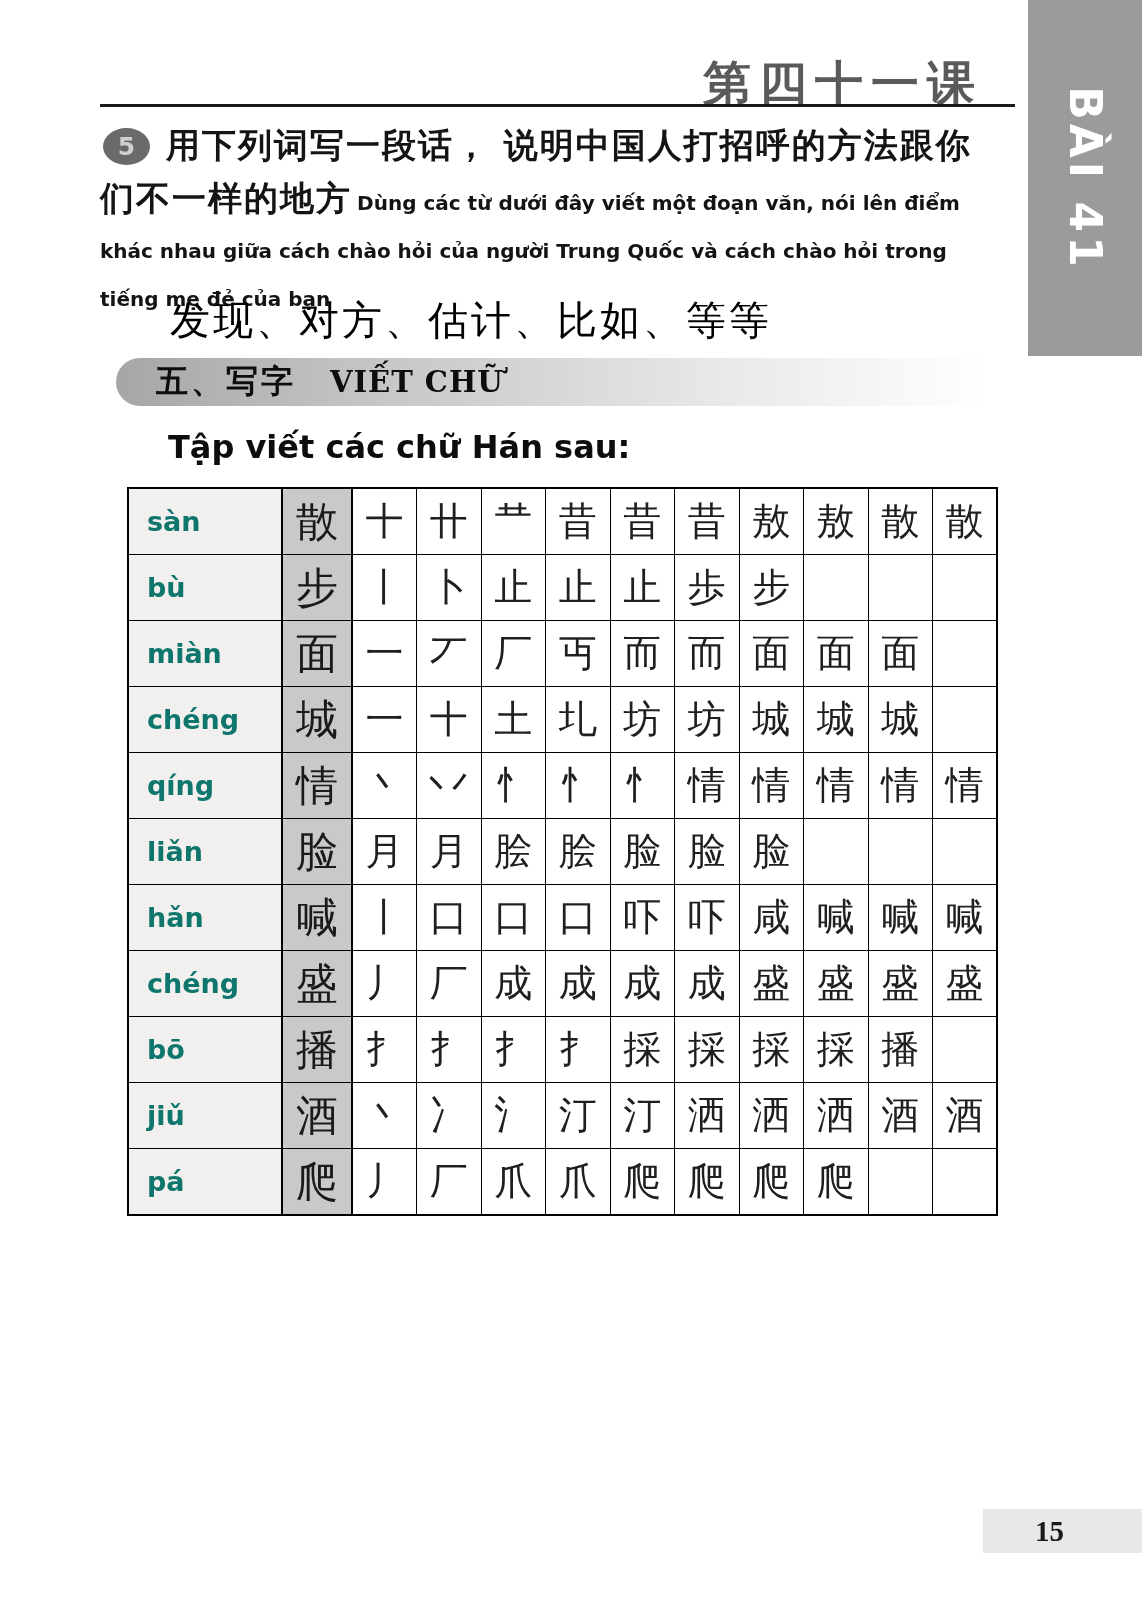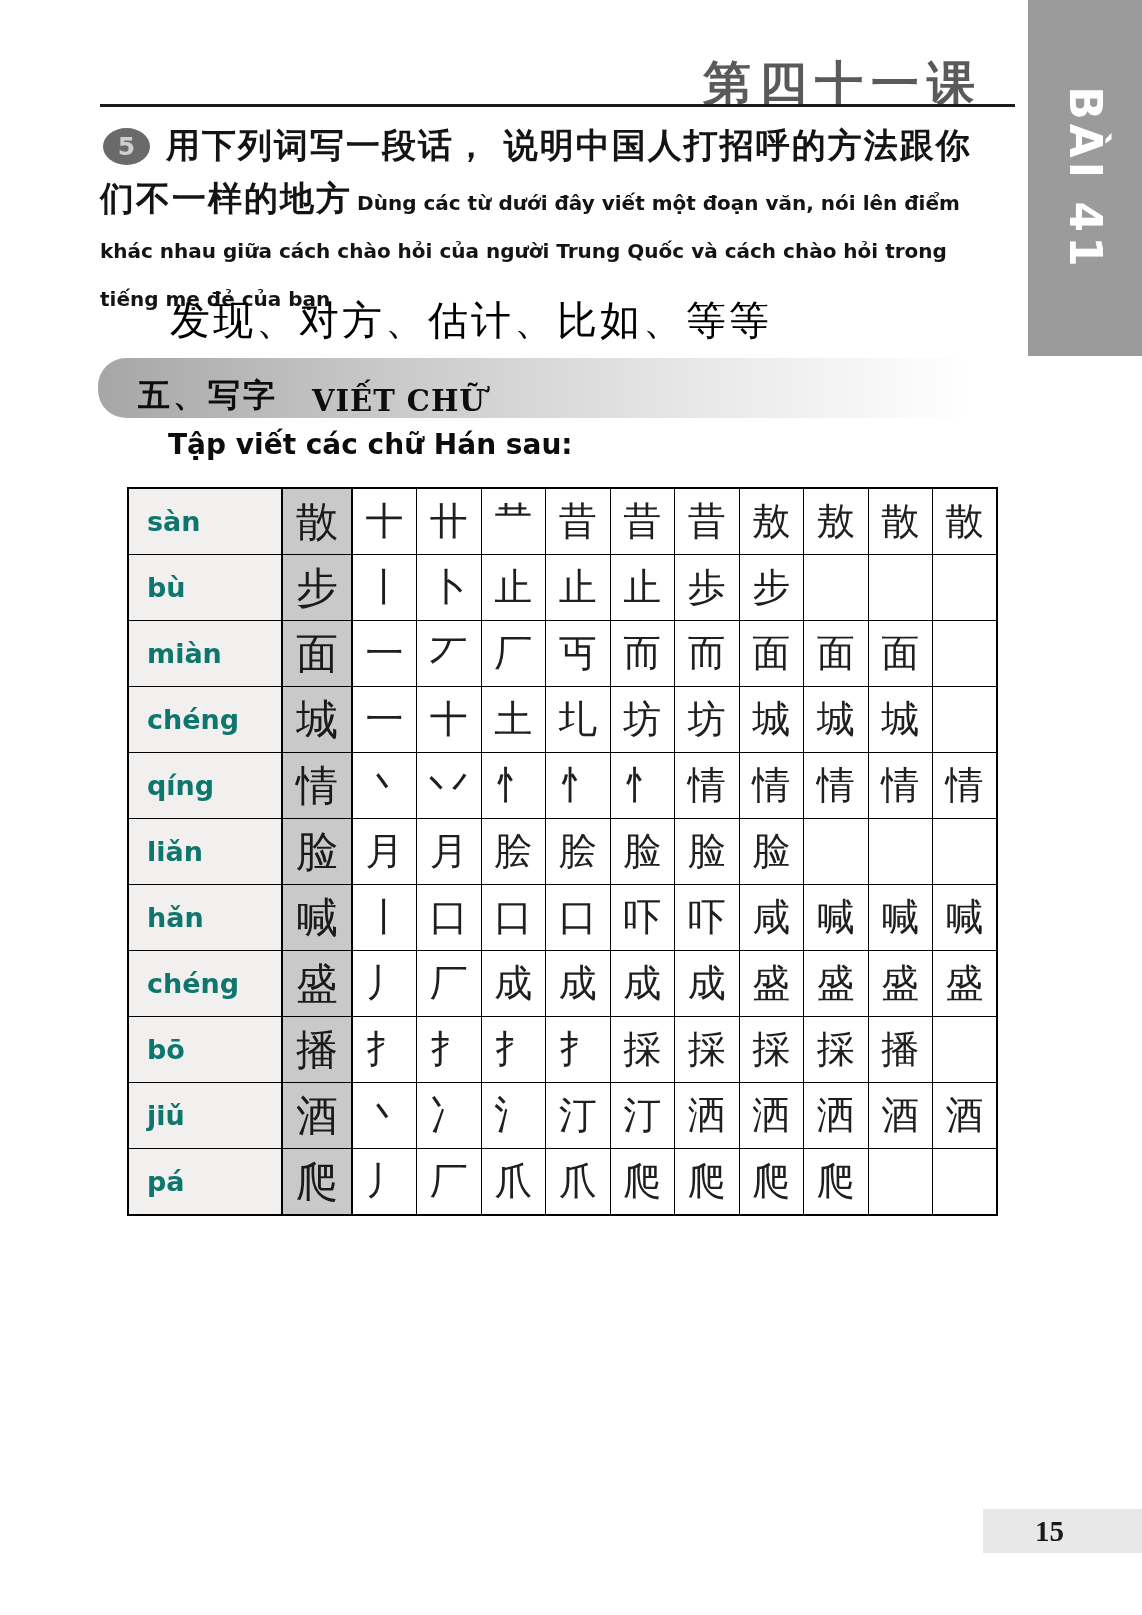--- a/index.html
+++ b/index.html
@@ -82,46 +82,46 @@
     left: 170px; top: 293px;
     font-size: 40px;
     letter-spacing: 3px;
     color: #000;
     font-family: "DejaVu Serif", serif;
   }
 
   
   .section-bar {
     position: absolute;
-    left: 98px; top: 358px;
-    width: 873px; height: 60px;
+    left: 116px; top: 358px;
+    width: 873px; height: 48px;
     border-radius: 28px 0 0 28px;
     background: linear-gradient(to right, #a6a6a6 0%, #c6c6c6 30%, #e9e9e9 70%, #ffffff 100%);
-    display: flex; align-items: flex-end;
+    display: flex; align-items: center;
     padding-left: 40px; box-sizing: border-box;
   }
   .sec-zh {
     font-size: 32px;
     font-weight: bold;
     letter-spacing: 3px;
     color: #0d0d0d;
   }
   .sec-vi {
     margin-left: 34px;
     font-size: 29px;
     font-weight: bold;
     letter-spacing: 1px;
     color: #0d0d0d;
     font-family: "DejaVu Serif", serif;
   }
 
   .subtitle {
     position: absolute;
     left: 168px; top: 428px;
-    font-size: 28px;
+    font-size: 32px;
     font-weight: bold;
     color: #0d0d0d;
   }
 
   
   .writing-table {
     position: absolute;
     left: 127px; top: 487px;
     width: 871px;
     border-collapse: collapse;

